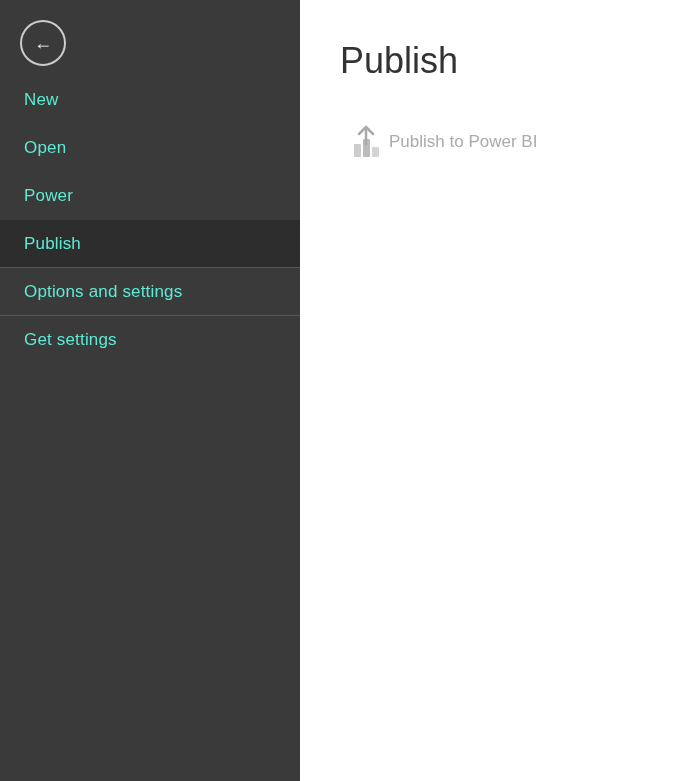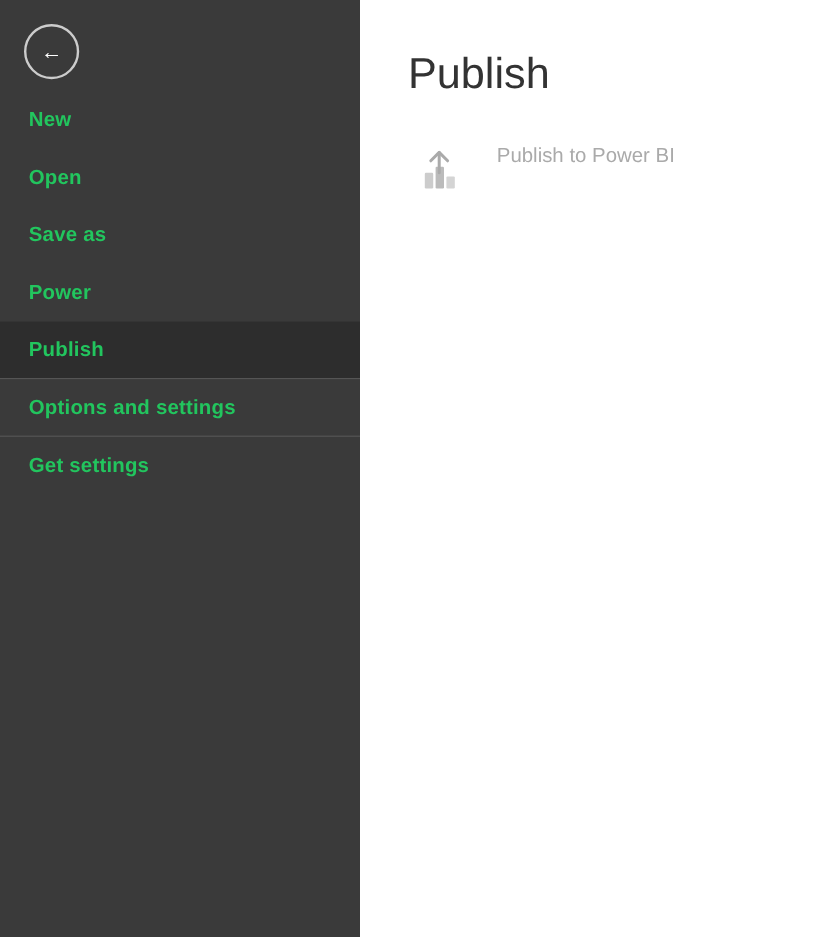--- a/index.html
+++ b/index.html
@@ -45,23 +45,23 @@
     }
 
     .nav-list {
       display: flex;
       flex-direction: column;
       flex: 1;
     }
 
     .nav-item {
       padding: 14px 24px;
-      color: #22c55e;
+      color: #5eead4;
       font-size: 17px;
-      font-weight: 700;
+      font-weight: 400;
       cursor: pointer;
       position: relative;
       letter-spacing: 0.01em;
     }
 
     .nav-item.active {
       background: #2d2d2d;
     }
 
     .nav-item.has-divider-below::after {
@@ -83,21 +83,22 @@
 
     .page-title {
       font-size: 36px;
       font-weight: 300;
       color: #333;
       margin-bottom: 30px;
     }
 
     .publish-option {
       display: flex;
-      gap: 26px;
+      align-items: center;
+      gap: 1px;
       cursor: pointer;
       padding: 8px 4px;
     }
 
     .publish-icon {
       width: 44px;
       height: 44px;
       flex-shrink: 0;
       display: flex;
       align-items: center;
@@ -114,21 +115,20 @@
 <body>
 
 <div class="sidebar">
   <div class="back-button">
     <span class="back-arrow">←</span>
   </div>
   <nav class="nav-list">
 
   <div class="nav-item">New</div>
       <div class="nav-item">Open</div>
-      <div class="nav-item">Save as</div>
       <div class="nav-item">Power</div>
       <div class="nav-item active has-divider-below">Publish</div>
       <div class="nav-item has-divider-below">Options and settings</div>
       <div class="nav-item">Get settings</div>
     </nav>
 </div>
 
 <div class="main-content">
   <h1 class="page-title">Publish</h1>
 

